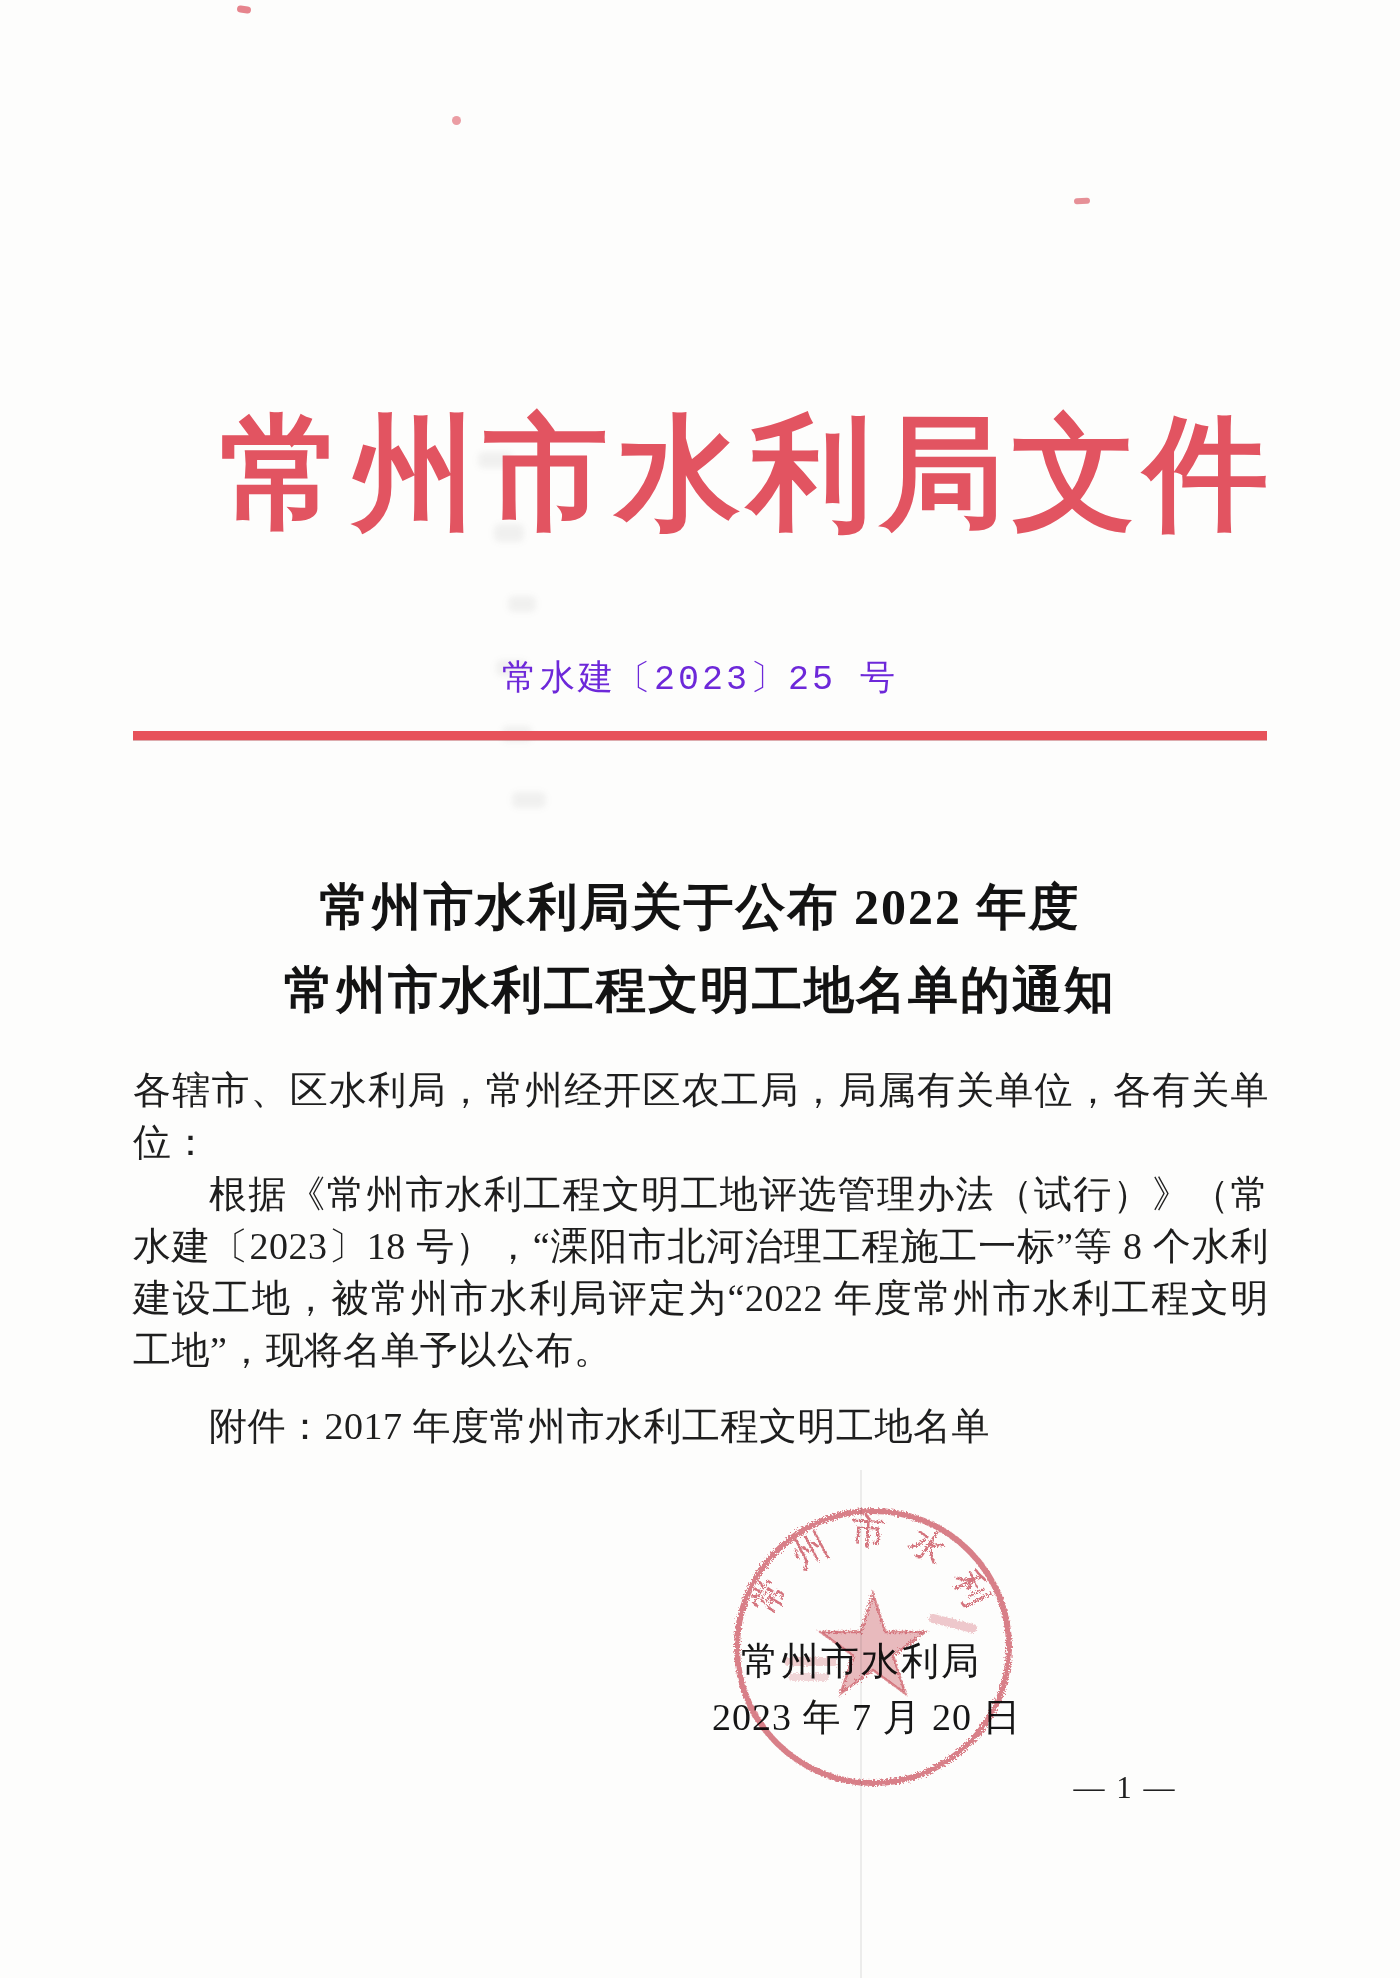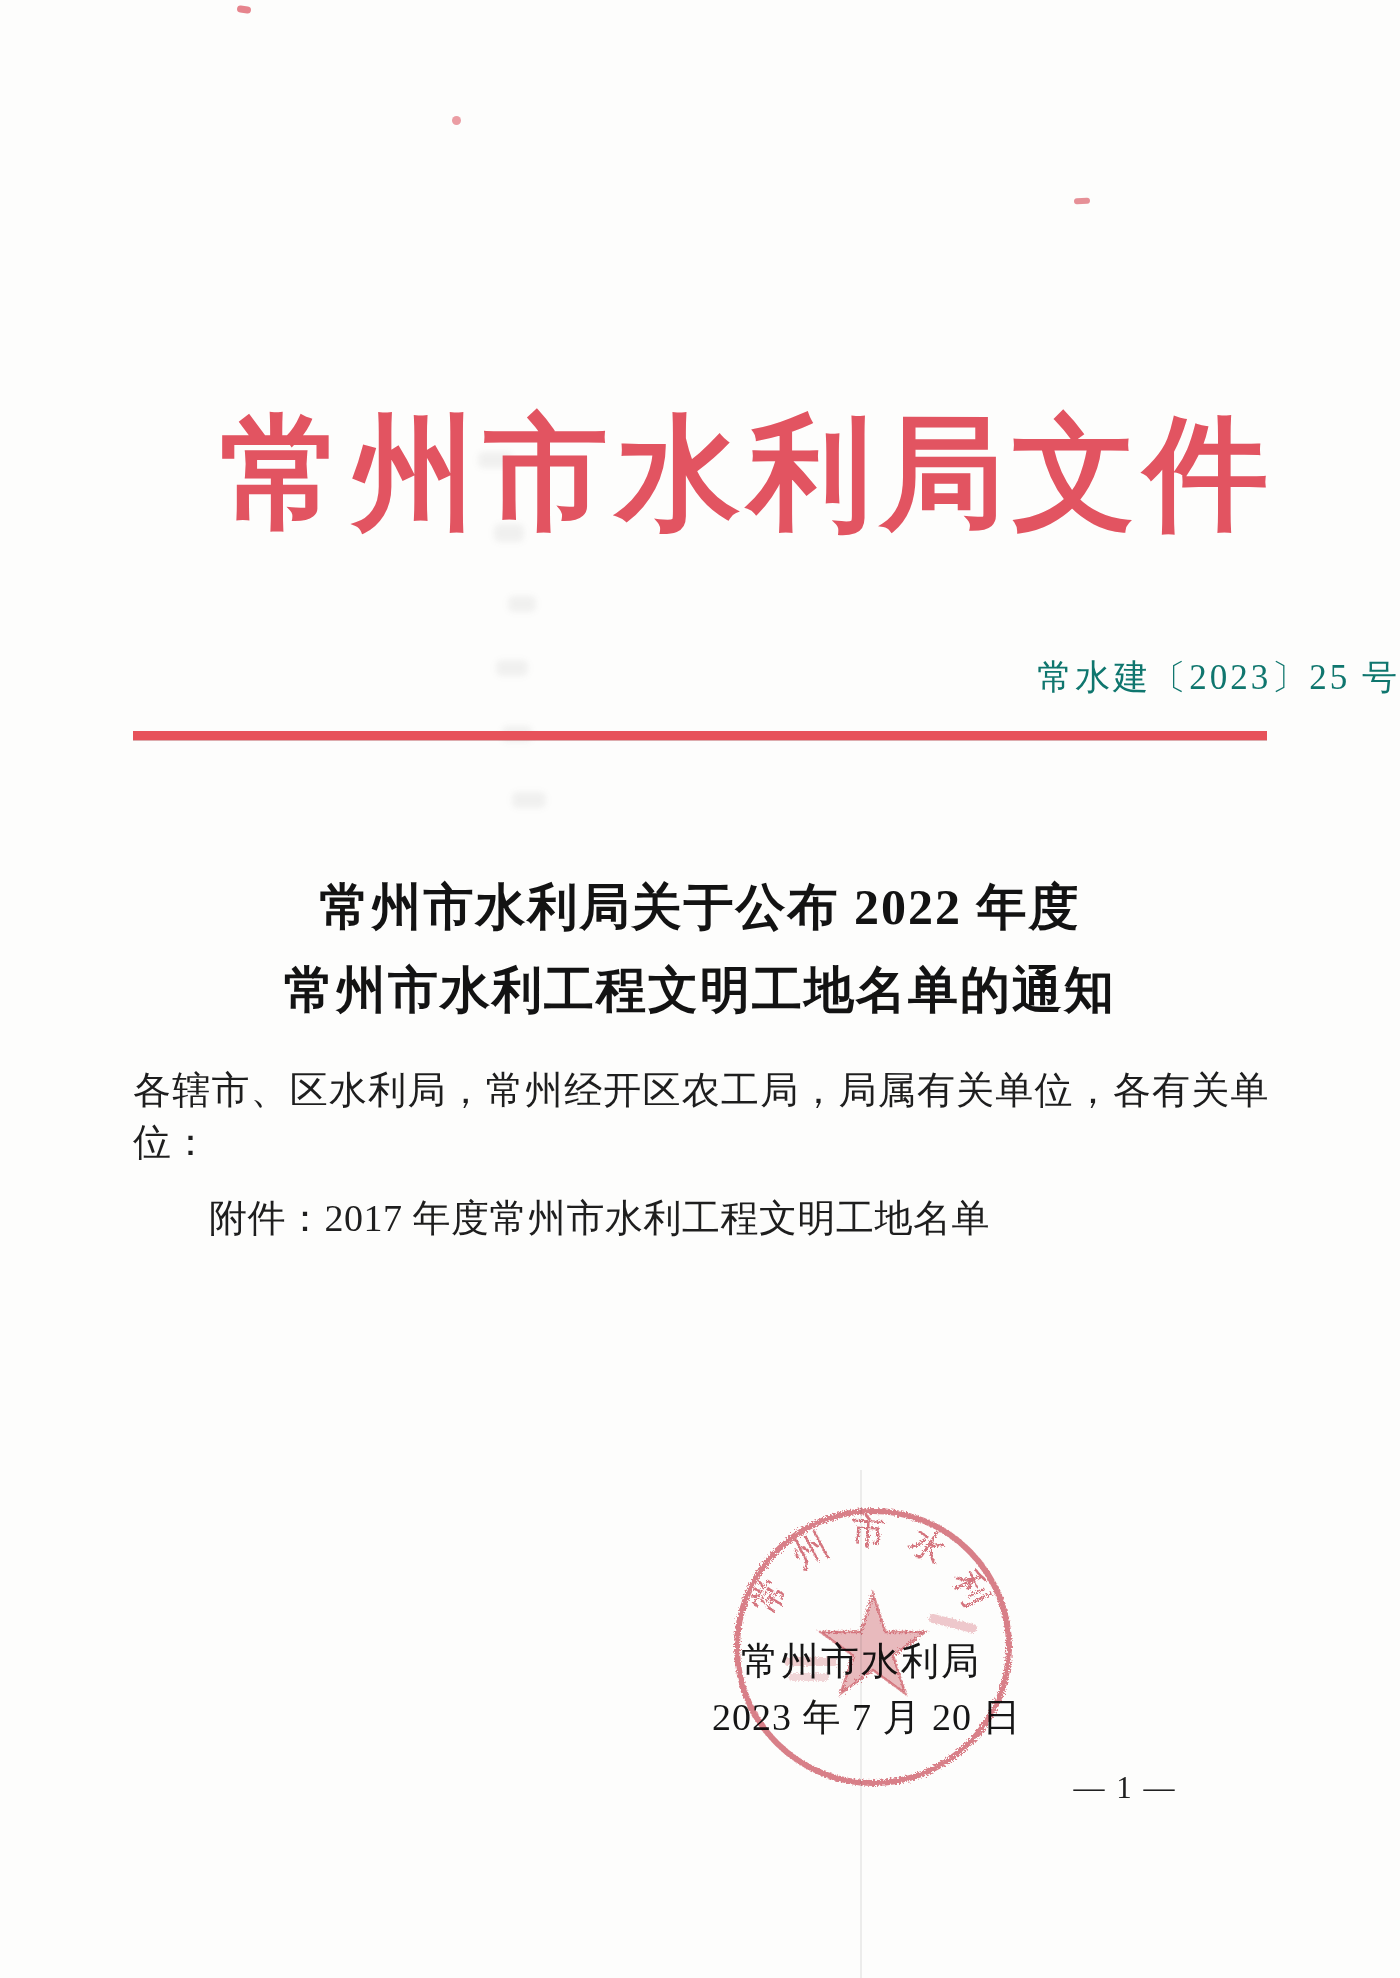--- a/index.html
+++ b/index.html
@@ -23,23 +23,24 @@
     color: #e25461;
     letter-spacing: 8px;
     white-space: nowrap;
     font-family: "Liberation Serif", serif;
     padding-left: 48px;
   }
 
   
   .doc-no {
     position: absolute; top: 654px; left: 0; width: 100%;
-    text-align: right;
-    font-size: 35px; color: #0f766e;
+    text-align: center;
+    font-size: 35px; color: #6d28d9;
     letter-spacing: 3px;
+    font-family: Liberation Mono, monospace;
   }
 
   
   .red-line {
     position: absolute; top: 731px; left: 133px;
     width: 1134px; height: 9px;
     background: #e7525a;
     box-shadow: 0 1px 0 rgba(160,20,30,0.35);
   }
 
@@ -132,20 +133,21 @@
 
   <div class="red-line"></div>
 
   <div class="notice-title">
     <div>常州市水利局关于公布 2022 年度</div>
     <div>常州市水利工程文明工地名单的通知</div>
   </div>
 
   <div class="body-text">
     <p>各辖市、区水利局，常州经开区农工局，局属有关单位，各有关单位：</p>
+    <p class="indent">根据《常州市水利工程文明工地评选管理办法（试行）》（常水建〔2023〕18 号），“溧阳市北河治理工程施工一标”等 8 个水利建设工地，被常州市水利局评定为“2022 年度常州市水利工程文明工地”，现将名单予以公布。</p>
     <p class="indent attachment">附件：2017 年度常州市水利工程文明工地名单</p>
   </div>
 
   <div class="sig-org">常州市水利局</div>
   <div class="sig-date">2023 年 7 月 20 日</div>
 
   <svg class="seal" viewBox="0 0 300 300" xmlns="http://www.w3.org/2000/svg">
     <defs>
       <filter id="stamp" x="-15%" y="-15%" width="130%" height="130%">
         <feTurbulence type="fractalNoise" baseFrequency="0.55" numOctaves="2" result="n"></feTurbulence>

